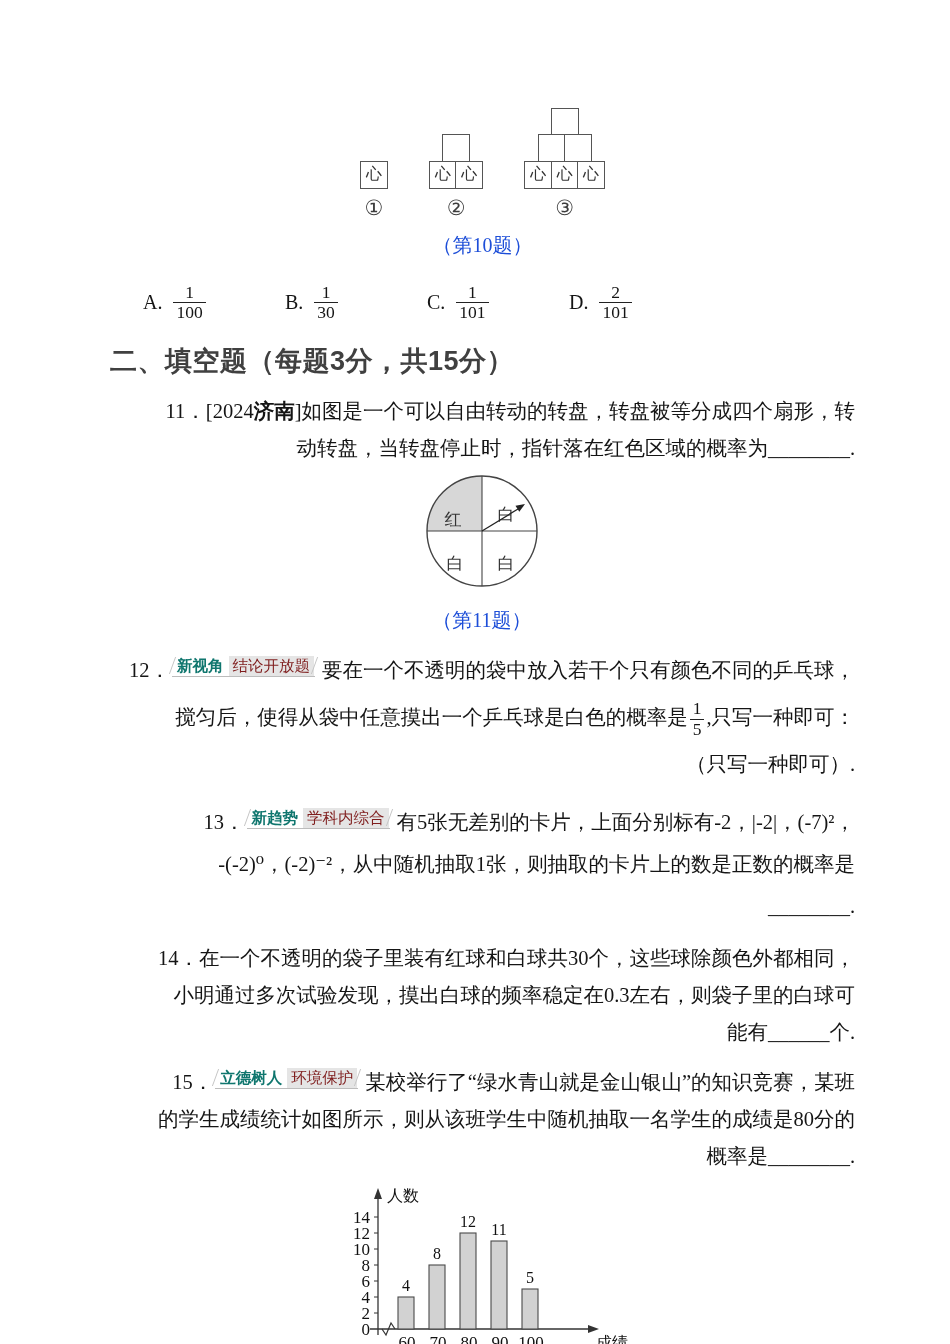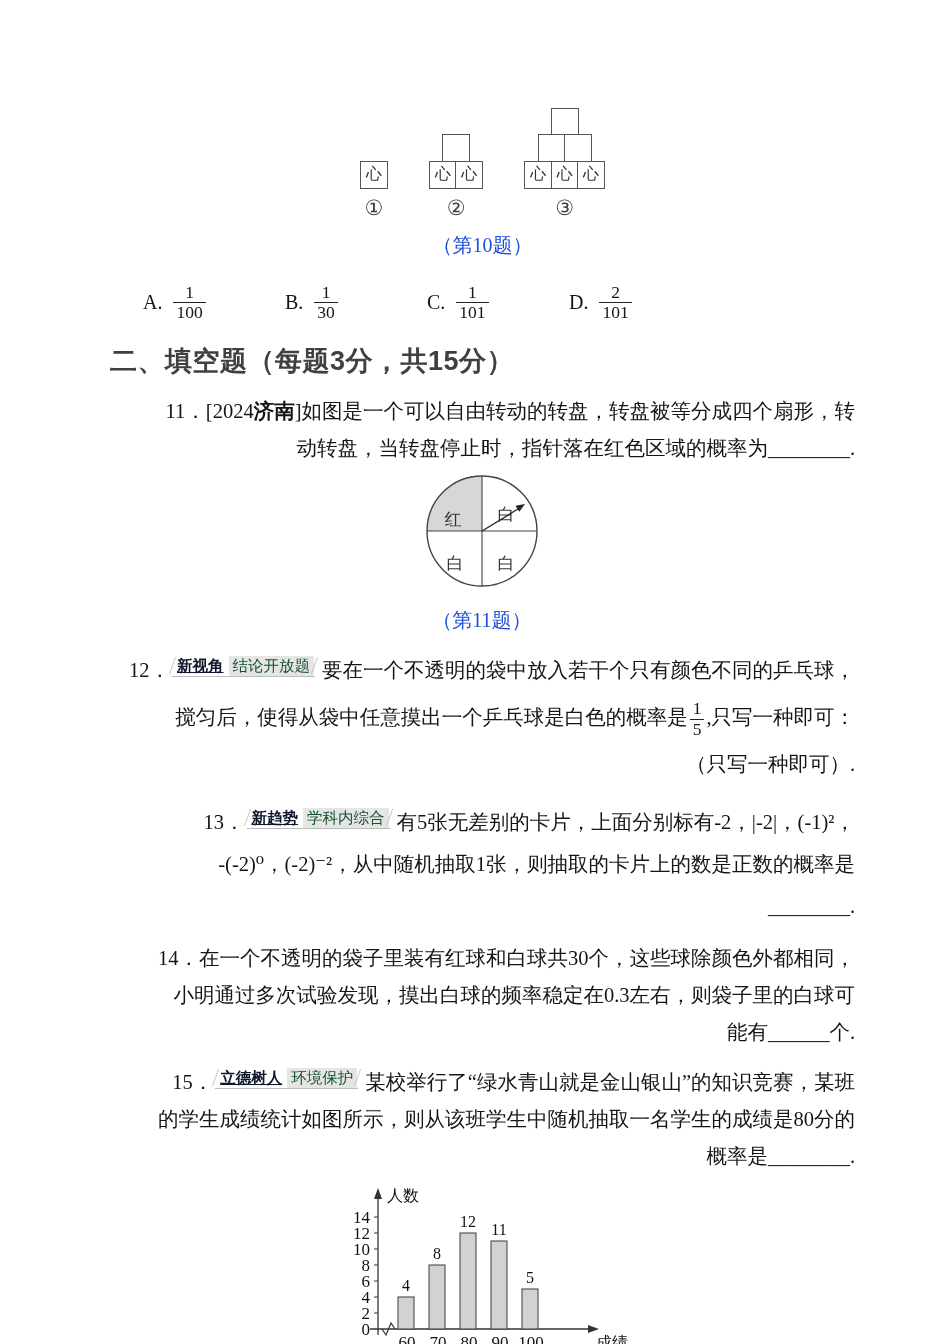--- a/index.html
+++ b/index.html
@@ -52,22 +52,22 @@
 
   
   .badge-pair{
     display:inline-flex;align-items:center;
     font-family:"Liberation Sans","DejaVu Sans",sans-serif;
     font-size:15.5px;line-height:20px;
     border-bottom:1px solid #bcbcbc;
     margin:0 7px 0 2px;vertical-align:3px;
   }
   .badge-slant{width:1px;height:17px;background:#c6c6c6;transform:skewX(-20deg);}
-  .badge1{font-weight:700;color:#0f172a;padding:0 5px 0 4px;white-space:nowrap;text-decoration:underline;}
-  .badge2{background:#e5e5e5;color:#14532d;padding:0 4px;white-space:nowrap;}
+  .badge1{font-weight:700;color:#0f766e;padding:0 5px 0 4px;white-space:nowrap;}
+  .badge2{background:#e5e5e5;color:#7f1d1d;padding:0 4px;white-space:nowrap;}
 
   
   .spinner-block{width:200px;margin:2px 0 0 272px;text-align:center;}
   .spinner-block .fig-caption{margin-top:8px;}
   .chart-block{width:320px;margin:8px 0 0 220px;}
   svg text{font-family:"Liberation Serif","DejaVu Serif",serif;}
 </style>
 </head>
 <body>
 
@@ -177,21 +177,21 @@
         </span><span>,只写一种即可：</span></div>
     <div class="line">（只写一种即可）.</div>
   </div>
 
   <div class="question q13">
     <div class="line"><span>13．</span><span class="badge-pair">
           <span class="badge-slant"></span>
           <span class="badge1">新趋势</span>
           <span class="badge2">学科内综合</span>
           <span class="badge-slant"></span>
-        </span><span>有5张无差别的卡片，上面分别标有-2，|-2|，(-1)²，</span></div>
+        </span><span>有5张无差别的卡片，上面分别标有-2，|-2|，(-7)²，</span></div>
     <div class="line">-(-2)⁰，(-2)⁻²，从中随机抽取1张，则抽取的卡片上的数是正数的概率是</div>
     <div class="line">________.</div>
   </div>
 
   <div class="question">
     <div class="line">14．在一个不透明的袋子里装有红球和白球共30个，这些球除颜色外都相同，</div>
     <div class="line">小明通过多次试验发现，摸出白球的频率稳定在0.3左右，则袋子里的白球可</div>
     <div class="line">能有______个.</div>
   </div>
 

